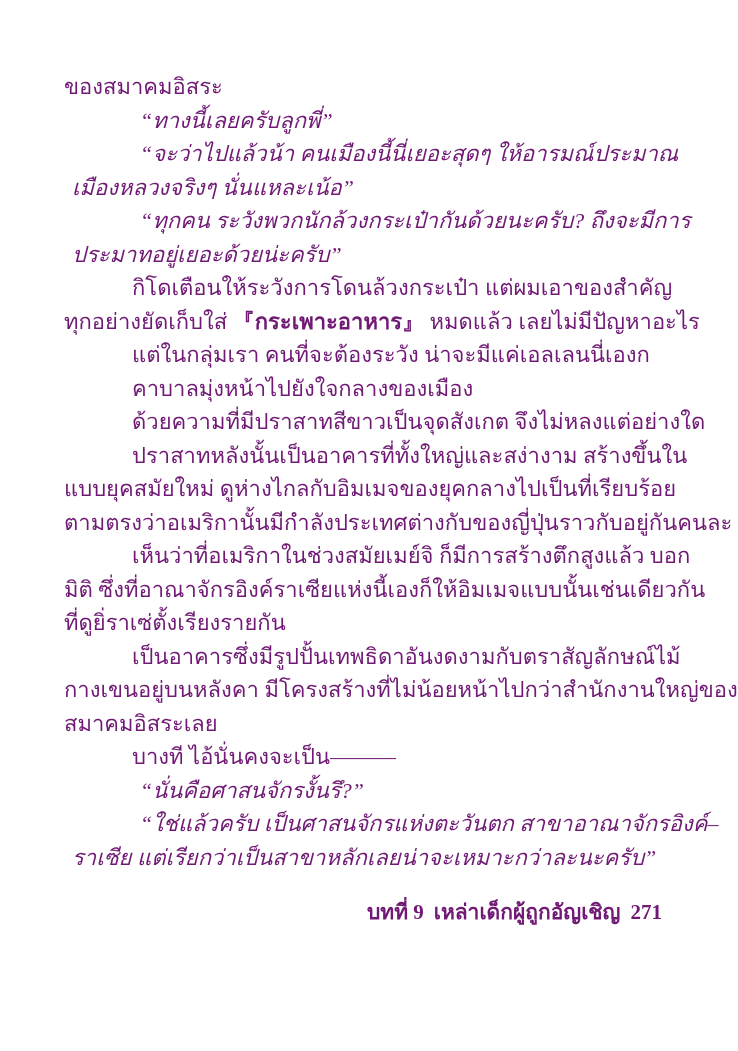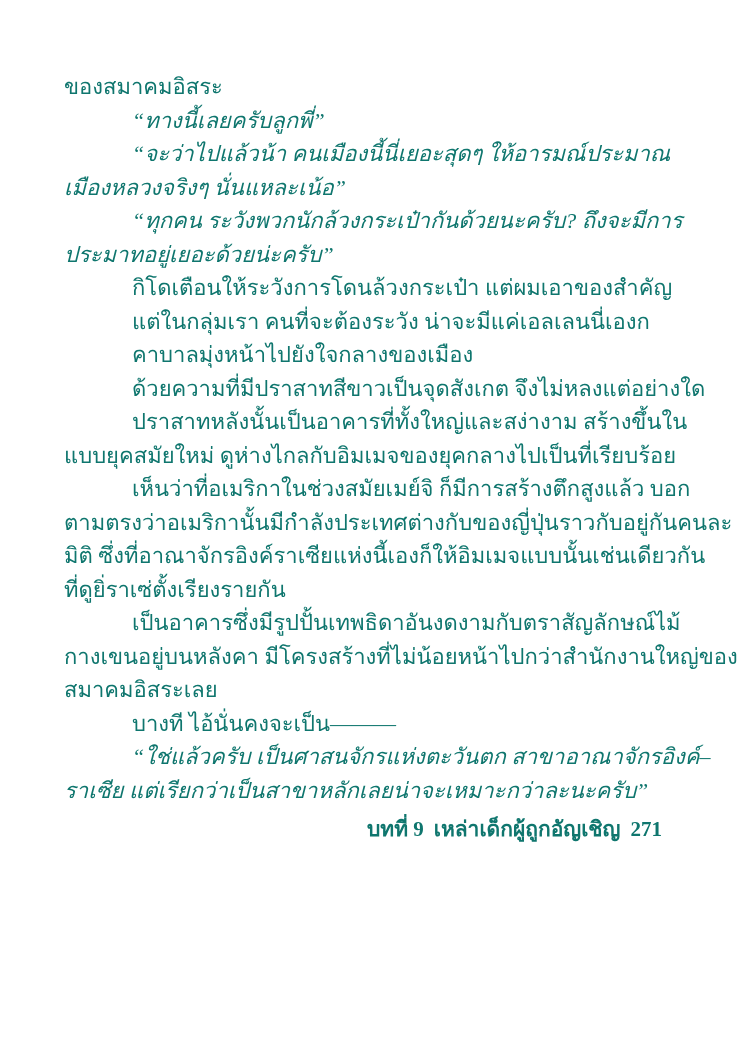--- a/index.html
+++ b/index.html
@@ -8,69 +8,71 @@
     background: #ffffff;
   }
   .page {
     position: relative;
     width: 738px;
     height: 1051px;
     background: #ffffff;
     box-sizing: border-box;
     padding: 70px 76px 0 64px;
     font-family: "Liberation Serif", serif;
-    color: #0f766e;
+    color: #701a75;
     overflow: hidden;
   }
   .textblock {
     font-size: 22px;
     line-height: 33.5px;
   }
   .line {
     white-space: nowrap;
     height: 33.5px;
   }
   .indent { padding-left: 68px; }
-  .dialogue { font-style: italic; }
+  .dialogue { font-style: italic; margin-left: 8px; }
   .bold { font-weight: bold; }
   .footer {
     margin-top: 5px;
     text-align: right;
     font-size: 21px;
     font-weight: bold;
     white-space: nowrap;
   }
   .footer span { display: inline-block; }
-  .footer .gap { margin-left: 10px; }
+  .footer .gap { margin-left: 10px; margin-top: 16px; }
 </style>
 </head>
 <body>
 
 <div class="page">
   <div class="textblock">
     <div class="line">ของสมาคมอิสระ</div>
     <div class="line indent dialogue">“ทางนี้เลยครับลูกพี่”</div>
     <div class="line indent dialogue">“จะว่าไปแล้วน้า  คนเมืองนี้นี่เยอะสุดๆ  ให้อารมณ์ประมาณ</div>
     <div class="line dialogue">เมืองหลวงจริงๆ นั่นแหละเน้อ”</div>
     <div class="line indent dialogue">“ทุกคน  ระวังพวกนักล้วงกระเป๋ากันด้วยนะครับ?  ถึงจะมีการ</div>
     <div class="line dialogue">ประมาทอยู่เยอะด้วยน่ะครับ”</div>
     <div class="line indent">กิโดเตือนให้ระวังการโดนล้วงกระเป๋า  แต่ผมเอาของสำคัญ</div>
+    <div class="line"><span>ทุกอย่างยัดเก็บใส่ </span><span class="bold">『กระเพาะอาหาร』</span><span> หมดแล้ว เลยไม่มีปัญหาอะไร</span></div>
     <div class="line indent">แต่ในกลุ่มเรา คนที่จะต้องระวัง น่าจะมีแค่เอลเลนนี่เองก</div>
     <div class="line indent">คาบาลมุ่งหน้าไปยังใจกลางของเมือง</div>
     <div class="line indent">ด้วยความที่มีปราสาทสีขาวเป็นจุดสังเกต จึงไม่หลงแต่อย่างใด</div>
     <div class="line indent">ปราสาทหลังนั้นเป็นอาคารที่ทั้งใหญ่และสง่างาม  สร้างขึ้นใน</div>
     <div class="line">แบบยุคสมัยใหม่ ดูห่างไกลกับอิมเมจของยุคกลางไปเป็นที่เรียบร้อย</div>
+    <div class="line">ตามตรงว่าอเมริกานั้นมีกำลังประเทศต่างกับของญี่ปุ่นราวกับอยู่กันคนละ</div>
     <div class="line indent">เห็นว่าที่อเมริกาในช่วงสมัยเมย์จิ  ก็มีการสร้างตึกสูงแล้ว  บอก</div>
-    <div class="line">ตามตรงว่าอเมริกานั้นมีกำลังประเทศต่างกับของญี่ปุ่นราวกับอยู่กันคนละ</div>
     <div class="line">มิติ  ซึ่งที่อาณาจักรอิงค์ราเซียแห่งนี้เองก็ให้อิมเมจแบบนั้นเช่นเดียวกัน</div>
     <div class="line">ที่ดูยิ่ราเซ่ตั้งเรียงรายกัน</div>
     <div class="line indent">เป็นอาคารซึ่งมีรูปปั้นเทพธิดาอันงดงามกับตราสัญลักษณ์ไม้</div>
     <div class="line">กางเขนอยู่บนหลังคา มีโครงสร้างที่ไม่น้อยหน้าไปกว่าสำนักงานใหญ่ของ</div>
     <div class="line">สมาคมอิสระเลย</div>
     <div class="line indent">บางที ไอ้นั่นคงจะเป็น———</div>
+    <div class="line indent dialogue">“นั่นคือศาสนจักรงั้นรึ?”</div>
     <div class="line indent dialogue">“ใช่แล้วครับ เป็นศาสนจักรแห่งตะวันตก สาขาอาณาจักรอิงค์–</div>
     <div class="line dialogue">ราเซีย แต่เรียกว่าเป็นสาขาหลักเลยน่าจะเหมาะกว่าละนะครับ”</div>
   </div>
 
   <div class="footer">
     <span>บทที่ 9</span><span class="gap">เหล่าเด็กผู้ถูกอัญเชิญ</span><span class="gap">271</span>
   </div>
 </div>
 
 </body></html>

